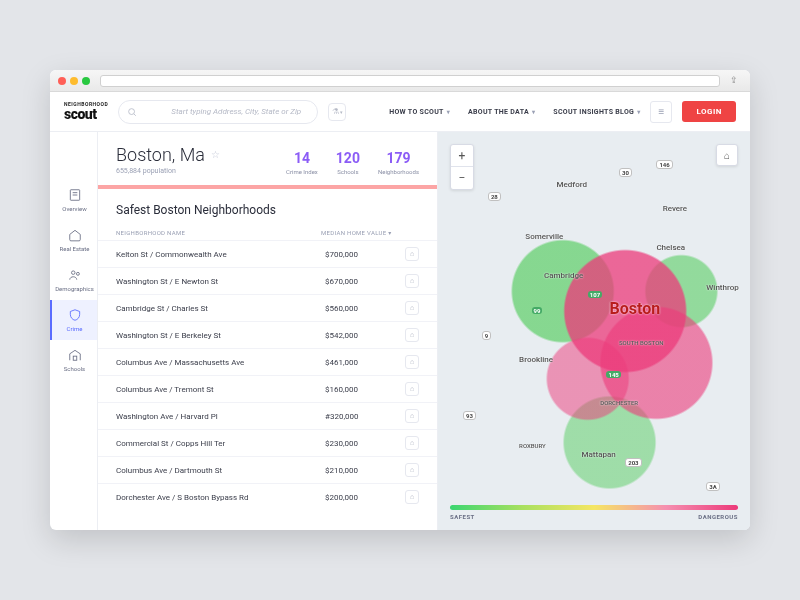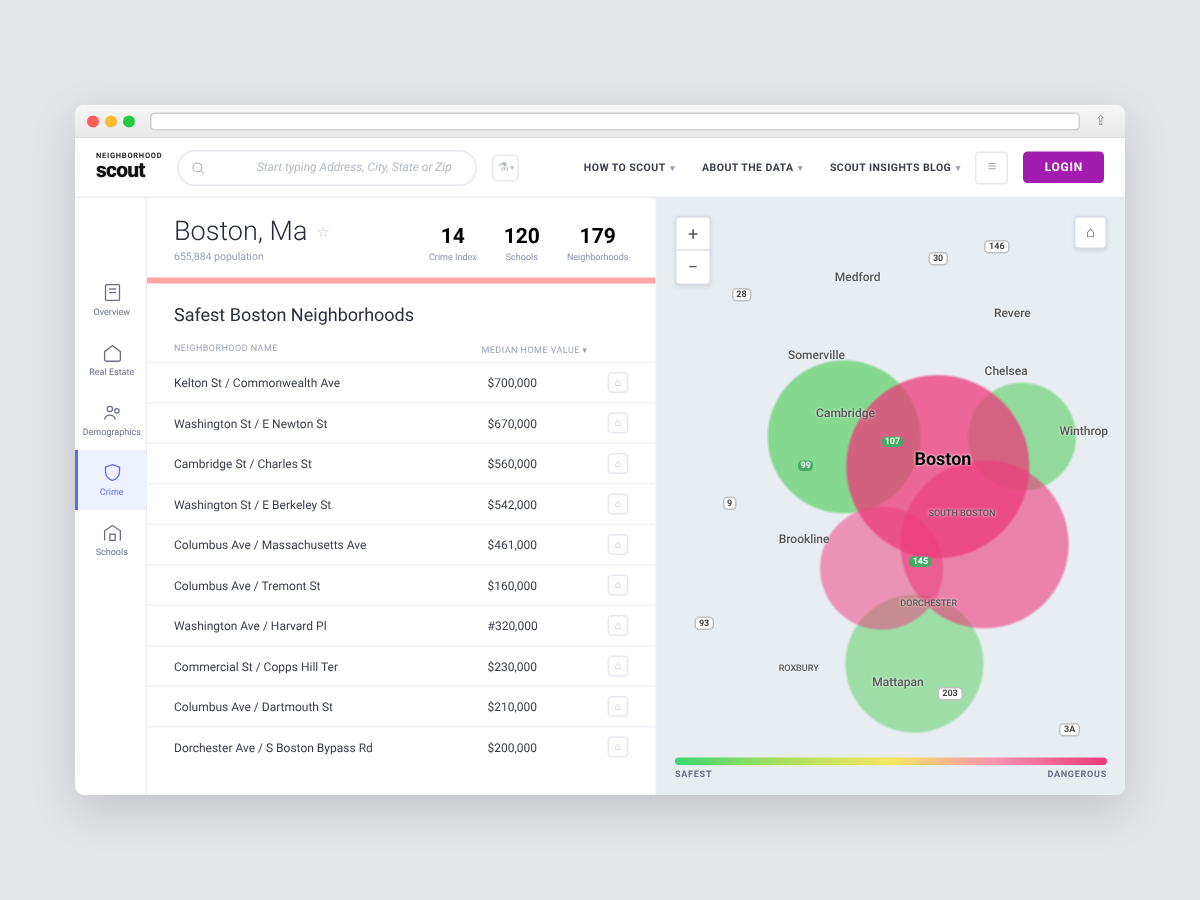--- a/index.html
+++ b/index.html
@@ -16,37 +16,37 @@
   .logo { display:flex; flex-direction:column; line-height:1; }
   .logo .small { font-size:5px; letter-spacing:0.5px; color:#222; font-weight:700;}
   .logo .big { font-size:14px; font-weight:900; color:#111; letter-spacing:-0.5px;}
   .search-wrap { flex: 0 0 200px; display:flex; align-items:center; height:24px; border:1px solid #e6e8ef; border-radius:14px; padding:0 8px; color:#b5b9c6; font-size:8px; gap:6px;}
   .search-wrap svg { width:10px; height:10px; }
   .filter-btn { width:18px; height:18px; border:1px solid #e6e8ef; border-radius:4px; display:flex;align-items:center;justify-content:center; color:#b5b9c6; font-size:8px;}
   .nav { display:flex; gap:18px; margin-left:auto; }
   .nav-item { font-size:7px; font-weight:700; color:#3a3d4a; letter-spacing:0.3px; display:flex; align-items:center; gap:3px; white-space:nowrap; cursor:pointer;}
   .nav-item .chev { font-size:6px; color:#9aa0b4;}
   .hamburger { width:22px; height:22px; border:1px solid #e6e8ef; border-radius:3px; display:flex;align-items:center;justify-content:center; color:#9aa0b4; font-size:10px;}
-  .login-btn { background:#a21caf; color:#fff; font-size:8px; font-weight:700; padding:6px 14px; border-radius:3px; letter-spacing:0.5px; cursor:pointer;}
+  .login-btn { background:#ef4444; color:#fff; font-size:8px; font-weight:700; padding:6px 14px; border-radius:3px; letter-spacing:0.5px; cursor:pointer;}
 
   .body { flex:1; display:flex; overflow:hidden; }
   .sidebar { width:48px; border-right:1px solid #eceef3; display:flex; flex-direction:column; padding-top:48px; }
   .side-item { display:flex; flex-direction:column; align-items:center; gap:3px; padding:8px 0; font-size:6px; color:#6a6f85; cursor:pointer; border-left:2px solid transparent;}
   .side-item.active { background:#eef1ff; border-left-color:#5a6cff; color:#5a6cff; }
   .side-item svg,.side-item .ico { width:14px; height:14px; color:inherit; }
 
   .content { flex:1; display:flex; overflow:hidden; }
   .left-panel { flex: 0 0 340px; border-right:1px solid #eceef3; display:flex; flex-direction:column; overflow:hidden;}
   .city-header { padding:12px 18px 10px; border-bottom:4px solid #fca5a5; display:flex; align-items:flex-end; }
   .city-title { font-size:18px; font-weight:300; color:#2a2d3a; display:flex; align-items:center; gap:6px;}
   .city-title .star { font-size:10px; color:#c5c9d8;}
   .city-sub { font-size:7px; color:#9aa0b4; margin-top:2px;}
   .stats { margin-left:auto; display:flex; gap:18px; }
   .stat { text-align:center; }
-  .stat .num { font-size:14px; font-weight:700; color:#000000;}
+  .stat .num { font-size:14px; font-weight:700; color:#8b5cf6;}
   .stat .lbl { font-size:6px; color:#8b90a6; margin-top:2px; white-space:nowrap;}
 
   .section-title { font-size:12px; font-weight:400; color:#2a2d3a; padding:14px 18px 8px; }
   .table-head { display:flex; padding:4px 18px; font-size:6px; color:#9aa0b4; letter-spacing:0.3px; text-transform:uppercase;}
   .th-name { flex:1; }
   .th-val { width:80px; text-align:left;}
   .th-sort { width:18px; font-size:6px;}
 
   .table-rows { flex:1; overflow:hidden; }
   .row { display:flex; align-items:center; padding:6px 18px; border-top:1px solid #f1f2f7; font-size:8px; color:#3a3d4a;}
@@ -70,21 +70,21 @@
   .map-bg .land { position:absolute; inset:0; background:
       radial-gradient(circle at 60% 45%, rgba(236,58,122,0.75) 0 60px, transparent 62px),
       radial-gradient(circle at 70% 58%, rgba(236,58,122,0.6) 0 55px, transparent 57px),
       radial-gradient(circle at 48% 62%, rgba(236,58,122,0.5) 0 40px, transparent 42px),
       radial-gradient(circle at 40% 40%, rgba(110,210,120,0.8) 0 50px, transparent 52px),
       radial-gradient(circle at 78% 40%, rgba(110,210,120,0.7) 0 35px, transparent 37px),
       radial-gradient(circle at 55% 78%, rgba(110,210,120,0.6) 0 45px, transparent 47px),
       linear-gradient(#e8edf1,#e8edf1);
   }
   .map-label { position:absolute; font-size:8px; color:#555; font-weight:500; text-shadow:0 0 2px #fff;}
-  .map-label.big { font-size:12px; font-weight:700; color:#000000;}
+  .map-label.big { font-size:16px; font-weight:700; color:#b91c1c;}
   .route { position:absolute; font-size:6px; background:#fff; border:1px solid #c0c0c0; border-radius:3px; padding:0 2px; color:#444; font-weight:700;}
   .route.interstate { background:#4a6; color:#fff; border:none;}
 </style>
 </head>
 <body>
 
 <div class="window">
 
   <div class="browser-bar">
     <div class="dots">

